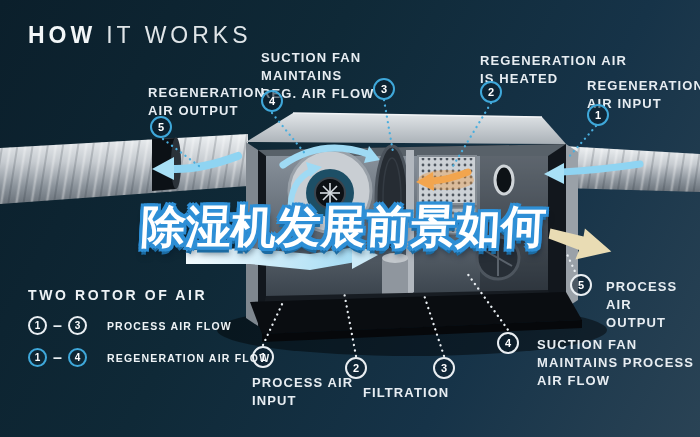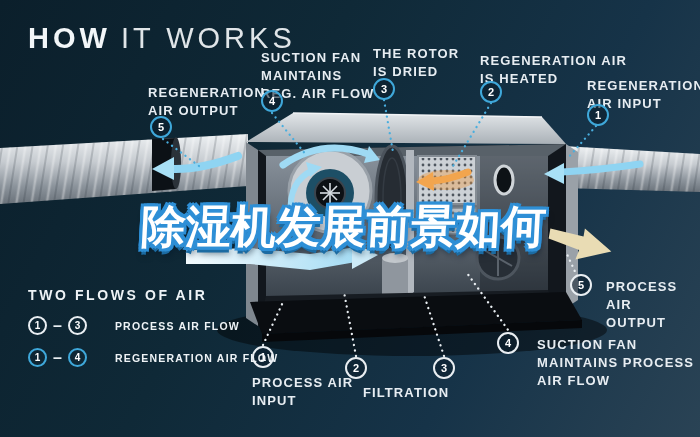--- a/index.html
+++ b/index.html
@@ -4,21 +4,21 @@
 <style>
   html,body{margin:0;padding:0;}
   body{
     width:700px;height:437px;overflow:hidden;position:relative;
     font-family:"Liberation Sans", sans-serif;
     background:linear-gradient(118deg,#0b1f2b 0%,#0f2937 38%,#163348 70%,#2a4355 100%);
   }
   .stage{position:absolute;inset:0;width:700px;height:437px;}
 
   
-  .title{position:absolute;left:28px;top:22px;color:#f2f6f8;font-size:29px;letter-spacing:4px;white-space:nowrap;}
+  .title{position:absolute;left:28px;top:22px;color:#f2f6f8;font-size:23px;letter-spacing:4px;white-space:nowrap;}
   .title .bold{font-weight:700;}
   .title .light{font-weight:400;opacity:.92;margin-left:10px;font-stretch:normal;}
 
   
   .lbl{
     position:absolute;color:#e7edf2;font-size:13px;font-weight:700;
     letter-spacing:1.1px;line-height:1.38;white-space:pre-line;text-transform:uppercase;
   }
   .badge{
     position:absolute;width:22px;height:22px;border-radius:50%;box-sizing:border-box;
@@ -33,21 +33,21 @@
   .legend-title{font-size:14px;font-weight:700;letter-spacing:2.6px;}
   .legend-row{display:flex;align-items:center;margin-top:13px;}
   .legend-circle{
     width:19px;height:19px;border-radius:50%;box-sizing:border-box;
     display:flex;align-items:center;justify-content:center;
     font-size:10px;font-weight:700;color:#fff;
   }
   .ring-white{border:2px solid #e9eef2;}
   .ring-cyan{border:2px solid #3fa8da;}
   .legend-dash{margin:0 6px;font-weight:700;color:#e9eef2;}
-  .legend-label{margin-left:28px;font-size:10.5px;font-weight:700;letter-spacing:1.2px;}
+  .legend-label{margin-left:20px;font-size:10.5px;font-weight:700;letter-spacing:1.2px;}
 
   
   .overlay-title{
     position:absolute;left:141px;top:197px;width:440px;
     font-size:45px;font-weight:700;color:#ffffff;letter-spacing:0px;
     transform:skewX(-3deg);white-space:nowrap;
     text-shadow:
       3px 0 0 #2e8fd6,-3px 0 0 #2e8fd6,0 3px 0 #2e8fd6,0 -3px 0 #2e8fd6,
       2px 2px 0 #2e8fd6,-2px 2px 0 #2e8fd6,2px -2px 0 #2e8fd6,-2px -2px 0 #2e8fd6,
       3px 3px 0 #2e8fd6,-3px 3px 0 #2e8fd6,3px -3px 0 #2e8fd6,-3px -3px 0 #2e8fd6,
@@ -201,22 +201,20 @@
       <span>5</span>
     </div>
 
   <div class="lbl" style="left:261px;top:49px;">SUCTION FAN
 MAINTAINS
 REG. AIR FLOW</div>
   <div class="badge badge-cyan" style="left:261px;top:90px;">
       <span>4</span>
     </div>
 
-  <div class="lbl" style="left:373px;top:45px;">THE ROTOR
-IS DRIED</div>
   <div class="badge badge-cyan" style="left:373px;top:78px;">
       <span>3</span>
     </div>
 
   <div class="lbl" style="left:480px;top:52px;">REGENERATION AIR
 IS HEATED</div>
   <div class="badge badge-cyan" style="left:480px;top:81px;">
       <span>2</span>
     </div>
 
@@ -248,21 +246,21 @@
 MAINTAINS PROCESS
 AIR FLOW</div>
 
   <div class="badge badge-white" style="left:570px;top:274px;">
       <span>5</span>
     </div>
   <div class="lbl" style="left:606px;top:278px;">PROCESS AIR
 OUTPUT</div>
 
   <div class="legend">
-    <div class="legend-title">TWO FLOWS OF AIR</div>
+    <div class="legend-title">TWO ROTOR OF AIR</div>
     <div class="legend-row">
       <span class="legend-circle ring-white">1</span>
       <span class="legend-dash">–</span>
       <span class="legend-circle ring-white">3</span>
       <span class="legend-label">PROCESS AIR FLOW</span>
     </div>
     <div class="legend-row">
       <span class="legend-circle ring-cyan">1</span>
       <span class="legend-dash">–</span>
       <span class="legend-circle ring-cyan">4</span>

